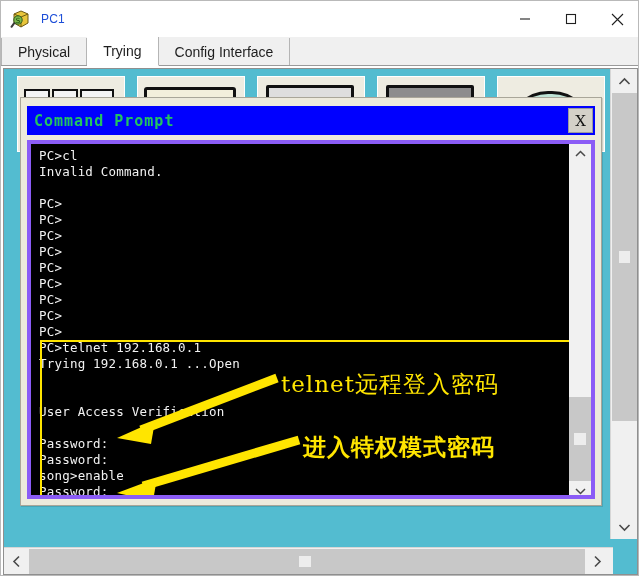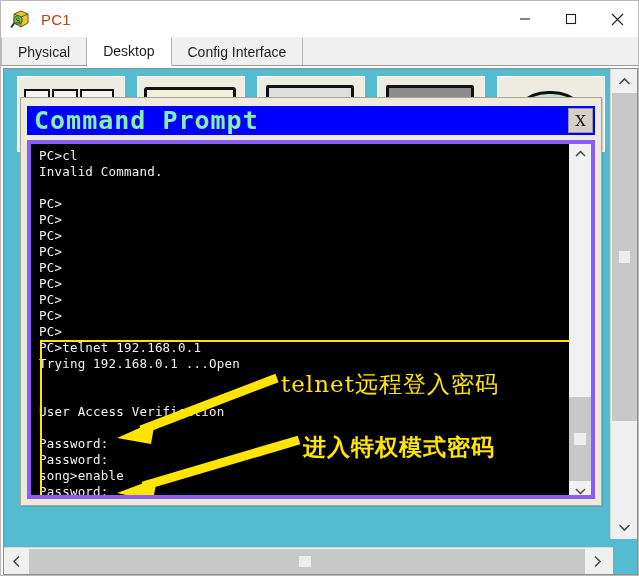--- a/index.html
+++ b/index.html
@@ -35,22 +35,22 @@
     display: flex;
     align-items: center;
   }
   .title-icon {
     width: 22px; height: 22px;
     margin-left: 9px;
     position: relative;
     flex: none;
   }
   .title-text {
-    font-size: 15px;
-    color: #c2410c;
+    font-size: 12px;
+    color: #1d4ed8;
     margin-left: 9px;
     letter-spacing: 0.2px;
     white-space: nowrap;
     text-align: center;
   }
   .win-buttons {
     position: absolute;
     right: 0; top: 0;
     height: 36px;
     display: flex;
@@ -242,23 +242,23 @@
   .cmd-titlebar {
     position: absolute;
     left: 6px; top: 8px;
     width: 568px; height: 29px;
     background: #0000ff;
     display: flex;
     align-items: center;
   }
   .cmd-title {
     font-family: "DejaVu Sans Mono", "Liberation Mono", monospace;
-    font-size: 25px;
+    font-size: 15px;
     font-weight: bold;
-    color: #86efac;
+    color: #22c55e;
     margin-left: 7px;
     letter-spacing: 1px;
     white-space: nowrap;
   }
   .cmd-close {
     position: absolute;
     right: 2px; top: 2px;
     width: 25px; height: 25px;
     background: #d4d0c8;
     border: 1px solid #9b9b9b;
@@ -385,21 +385,21 @@
       <div class="win-btn">
         <svg width="13" height="13" viewBox="0 0 13 13">
             <path d="M1 1 L12 12 M12 1 L1 12" stroke="#202020" stroke-width="1.1"></path>
           </svg>
       </div>
     </div>
   </div>
 
   <div class="tabstrip">
     <div class="tab">Physical</div>
-    <div class="tab active">Desktop</div>
+    <div class="tab active">Trying</div>
     <div class="tab">Config Interface</div>
   </div>
 
   <div class="content-pane">
 
     <div class="desktop-bg">
       <div class="desk-icon" style="left:12px;">
         <div class="mini-win" style="left:6px;  top:12px; width:26px; height:48px;"></div>
         <div class="mini-win" style="left:34px; top:12px; width:26px; height:48px;"></div>
         <div class="mini-win" style="left:62px; top:12px; width:34px; height:48px;"></div>

